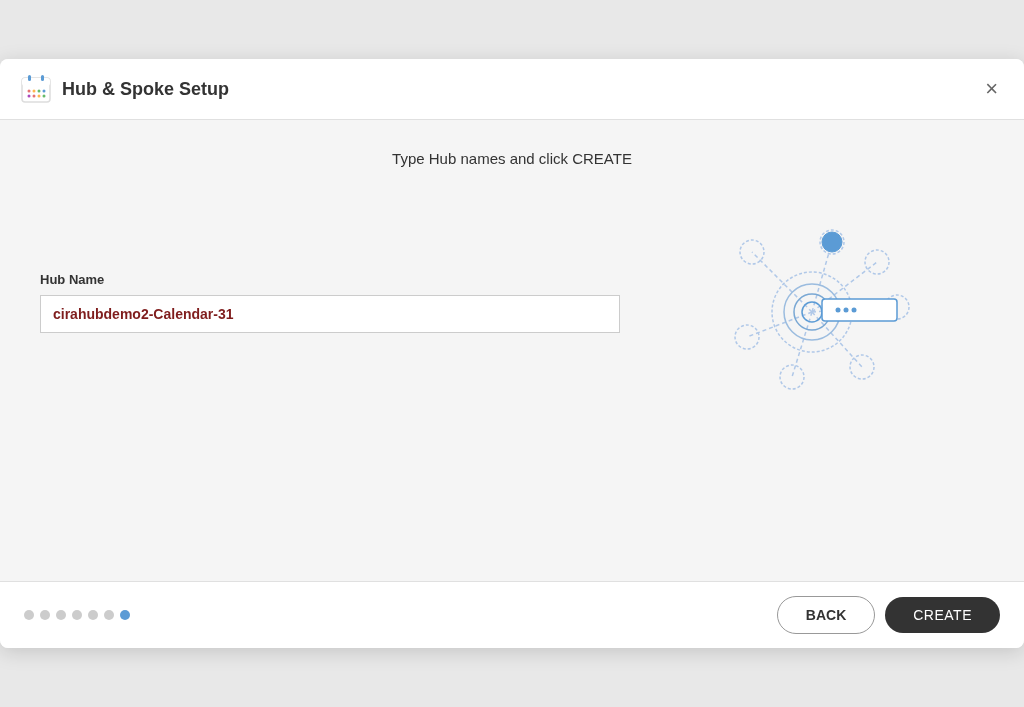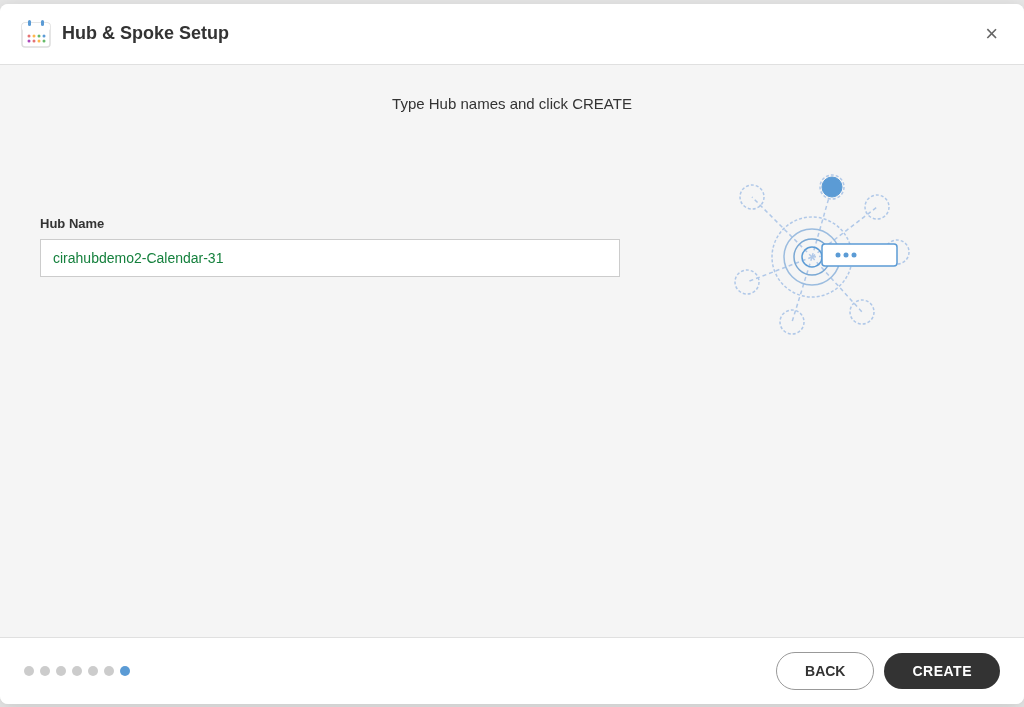--- a/index.html
+++ b/index.html
@@ -8,21 +8,21 @@
       background: #e8e8e8;
       display: flex;
       align-items: center;
       justify-content: center;
       min-height: 100vh;
     }
     .dialog {
       background: #f5f5f5;
       border-radius: 8px;
       width: 1024px;
-      height: 700px;
+      height: 589px;
       display: flex;
       flex-direction: column;
       box-shadow: 0 4px 20px rgba(0,0,0,0.15);
       position: relative;
       overflow: hidden;
     }
     .dialog-header {
       background: #ffffff;
       border-bottom: 1px solid #e0e0e0;
       padding: 14px 20px;
@@ -82,22 +82,23 @@
       color: #333;
       margin-bottom: 8px;
     }
     .hub-name-input {
       width: 100%;
       padding: 10px 12px;
       font-size: 14px;
       border: 1.5px solid #ccc;
       border-radius: 0;
       background: #fff;
-      color: #15803d;
+      color: #7f1d1d;
       outline: none;
+      font-weight: bold;
     }
     .diagram-section {
       flex: 1;
       display: flex;
       align-items: flex-start;
       justify-content: center;
       padding-top: 10px;
     }
     .hub-spoke-diagram {
       width: 220px;
@@ -139,21 +140,21 @@
       font-weight: 600;
       color: #333;
       cursor: pointer;
     }
     .btn-create {
       background: #333;
       border: none;
       border-radius: 20px;
       padding: 10px 28px;
       font-size: 14px;
-      font-weight: 700;
+      font-weight: 400;
       color: #fff;
       cursor: pointer;
       letter-spacing: 0.5px;
     }
   </style>
 </head>
 <body>
 
 <div class="dialog">
 

